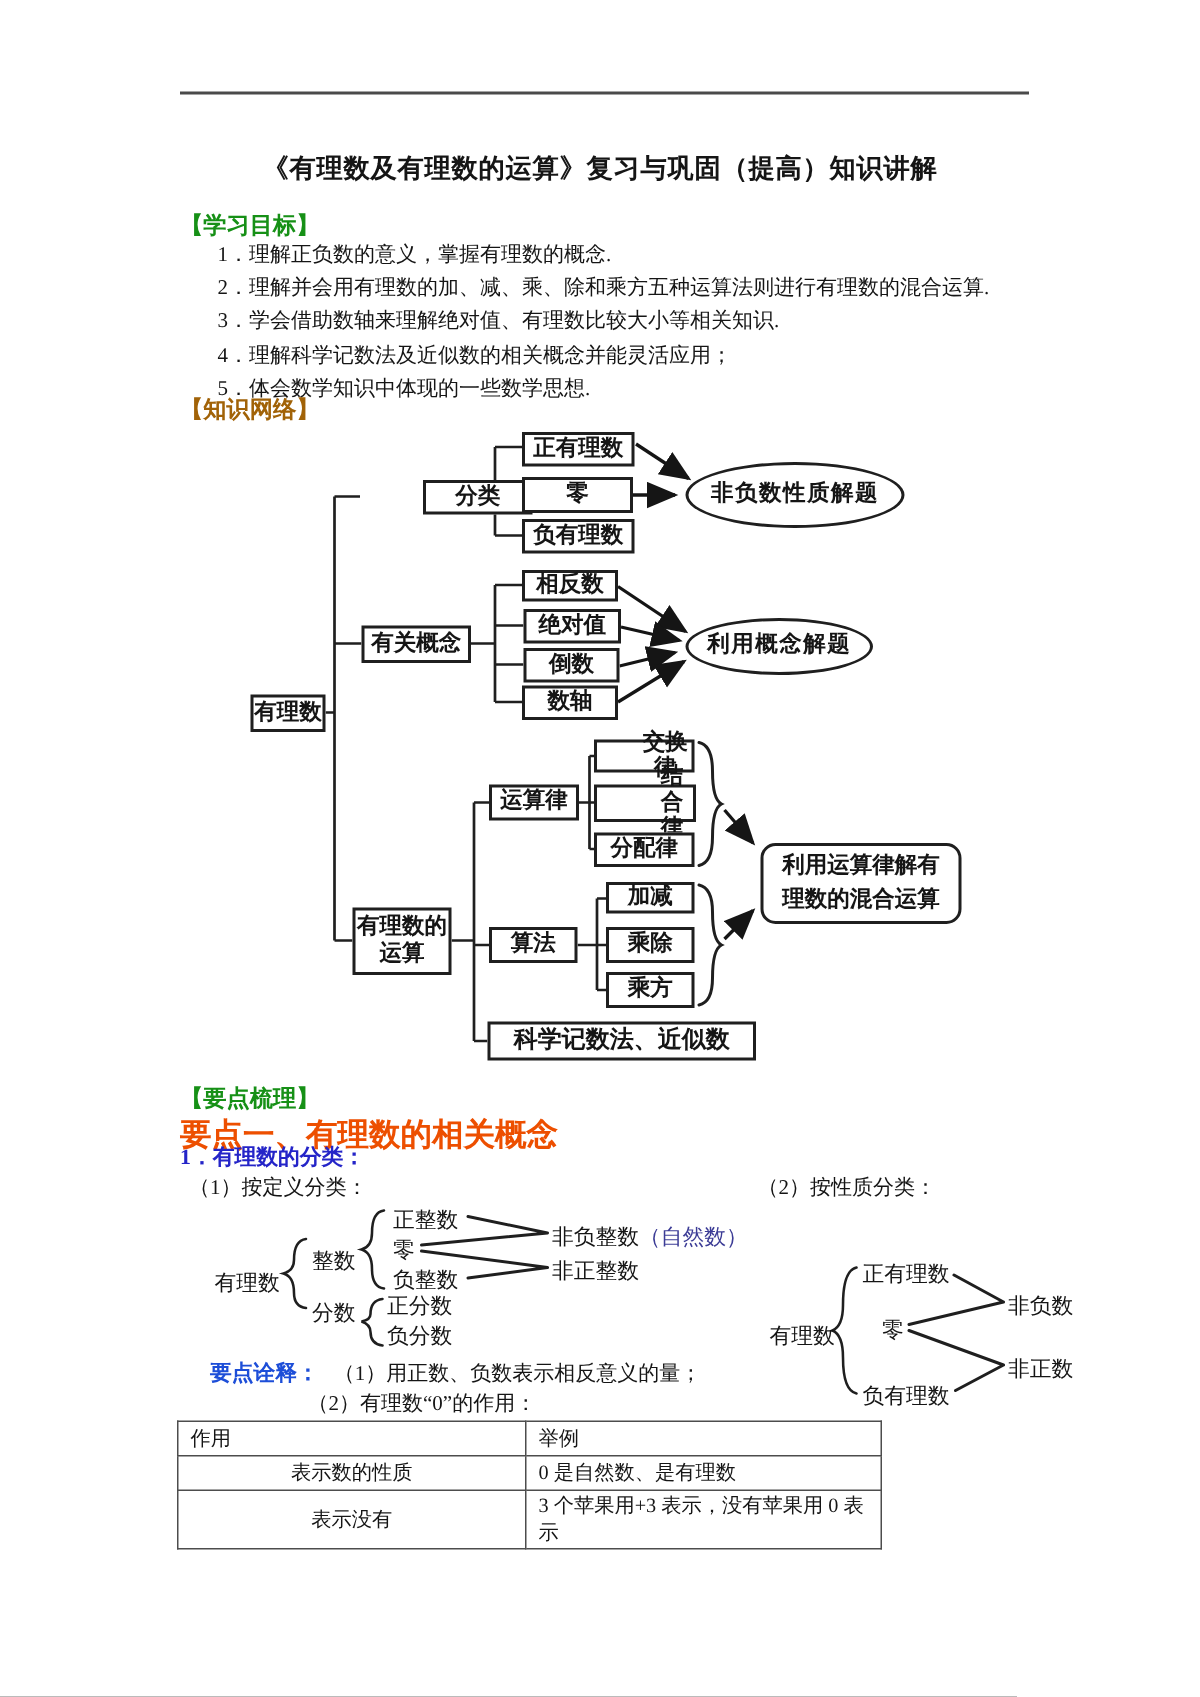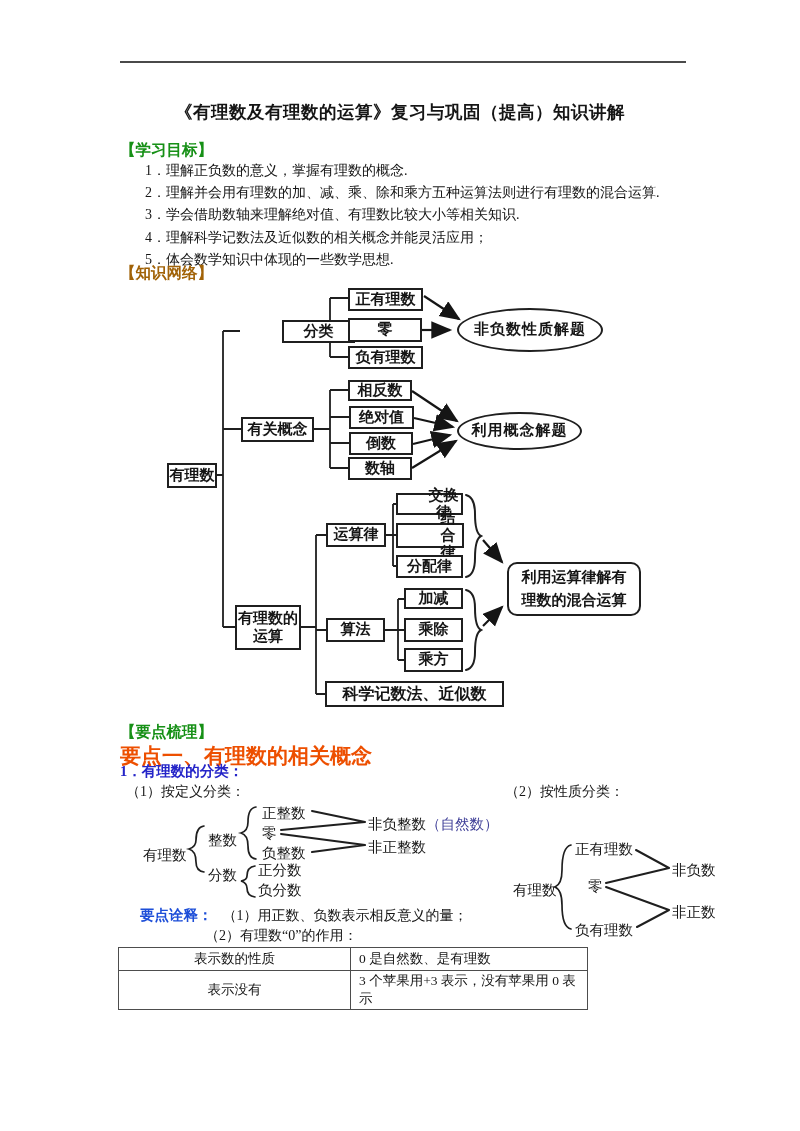--- a/index.html
+++ b/index.html
@@ -134,20 +134,24 @@
   <div class="clabel" style="left:588px;top:877px;">零</div>
   <div class="clabel" style="left:575px;top:921px;">负有理数</div>
   <div class="clabel" style="left:672px;top:861px;">非负数</div>
   <div class="clabel" style="left:672px;top:903px;">非正数</div>
 
   <div class="bodyline" style="left:140px;top:906px;"><span style="font-weight:700;color:#1d4ed8;font-size:14.5px;">要点诠释：</span><span style="margin-left:10px;">（1）用正数、负数表示相反意义的量；</span></div>
   <div class="bodyline" style="left:205px;top:927px;">（2）有理数“0”的作用：</div>
 
   <table class="ztable">
     <tbody>
+        <tr>
+      <td class="c1">作用</td>
+      <td>举例</td>
+    </tr>
     <tr>
       <td class="c1 center">表示数的性质</td>
       <td>0 是自然数、是有理数</td>
     </tr>
     <tr>
       <td class="c1 center">表示没有</td>
       <td>3 个苹果用+3 表示，没有苹果用 0 表示</td>
     </tr>
   </tbody>
     </table>

